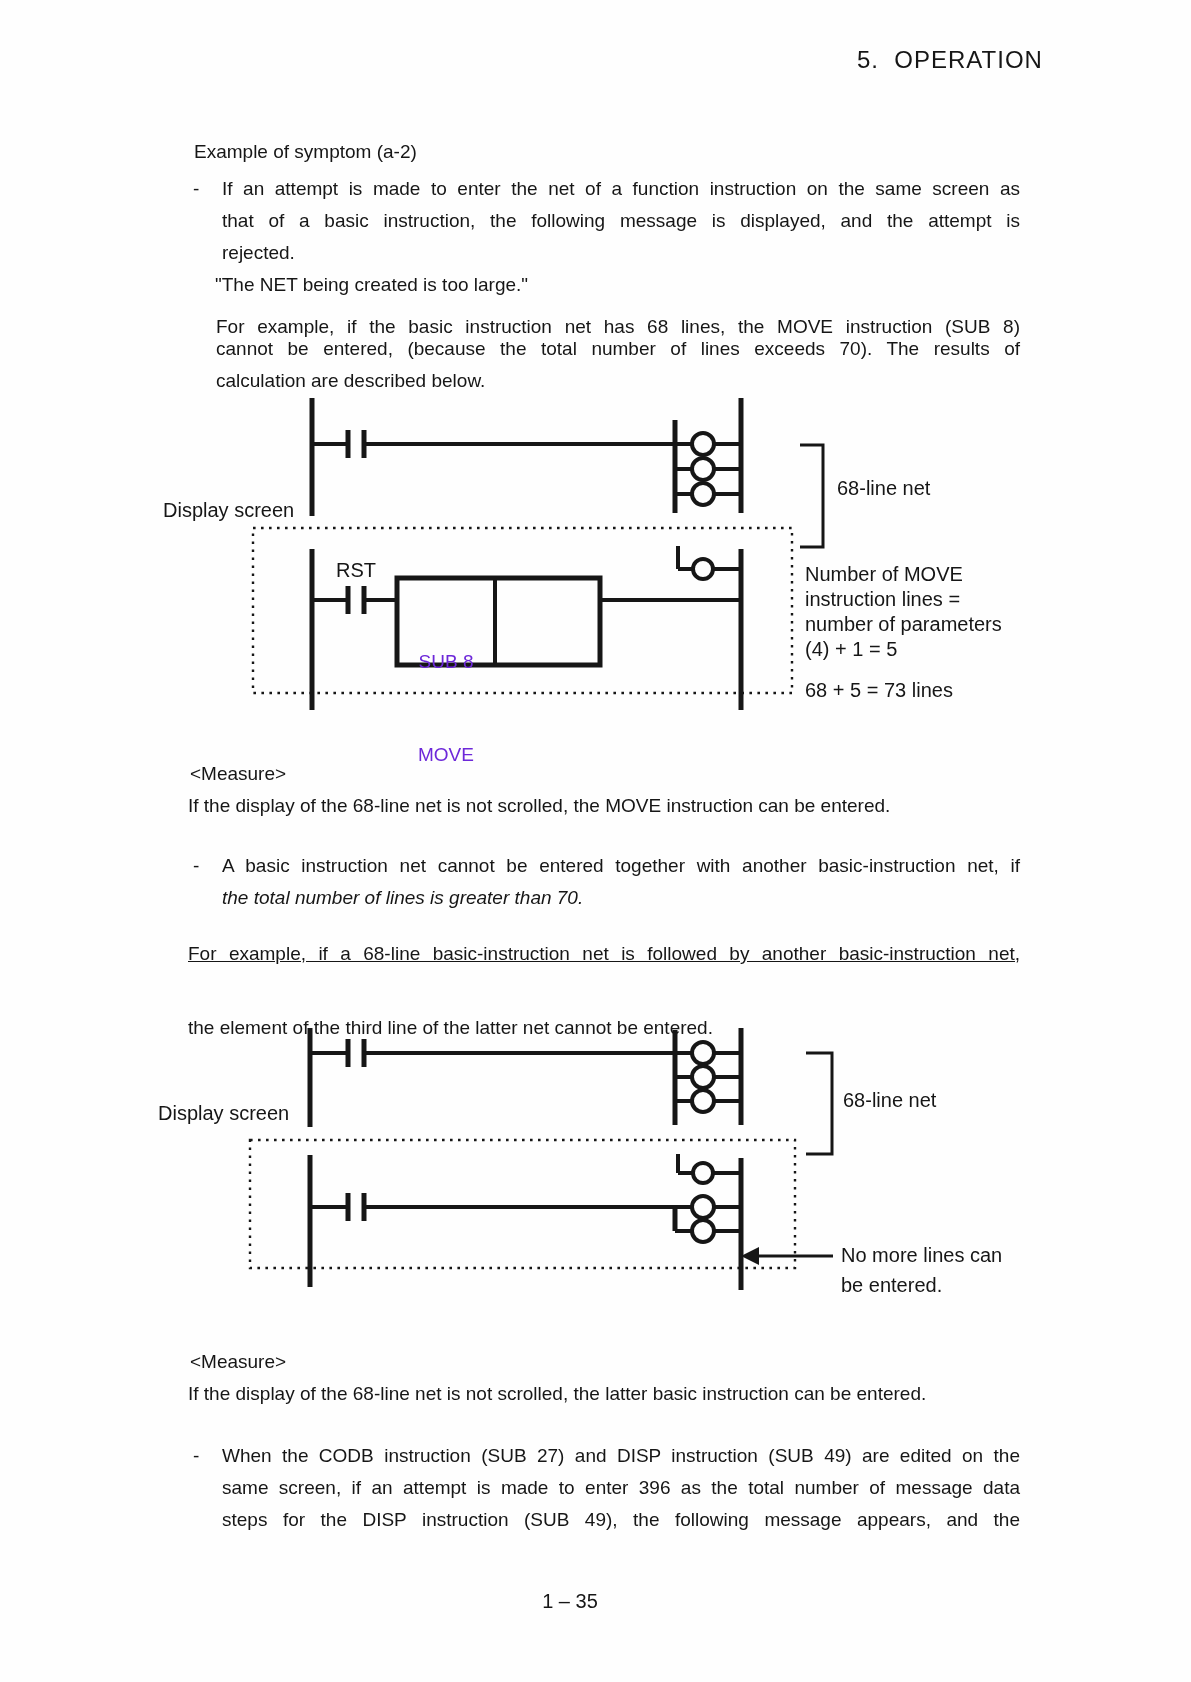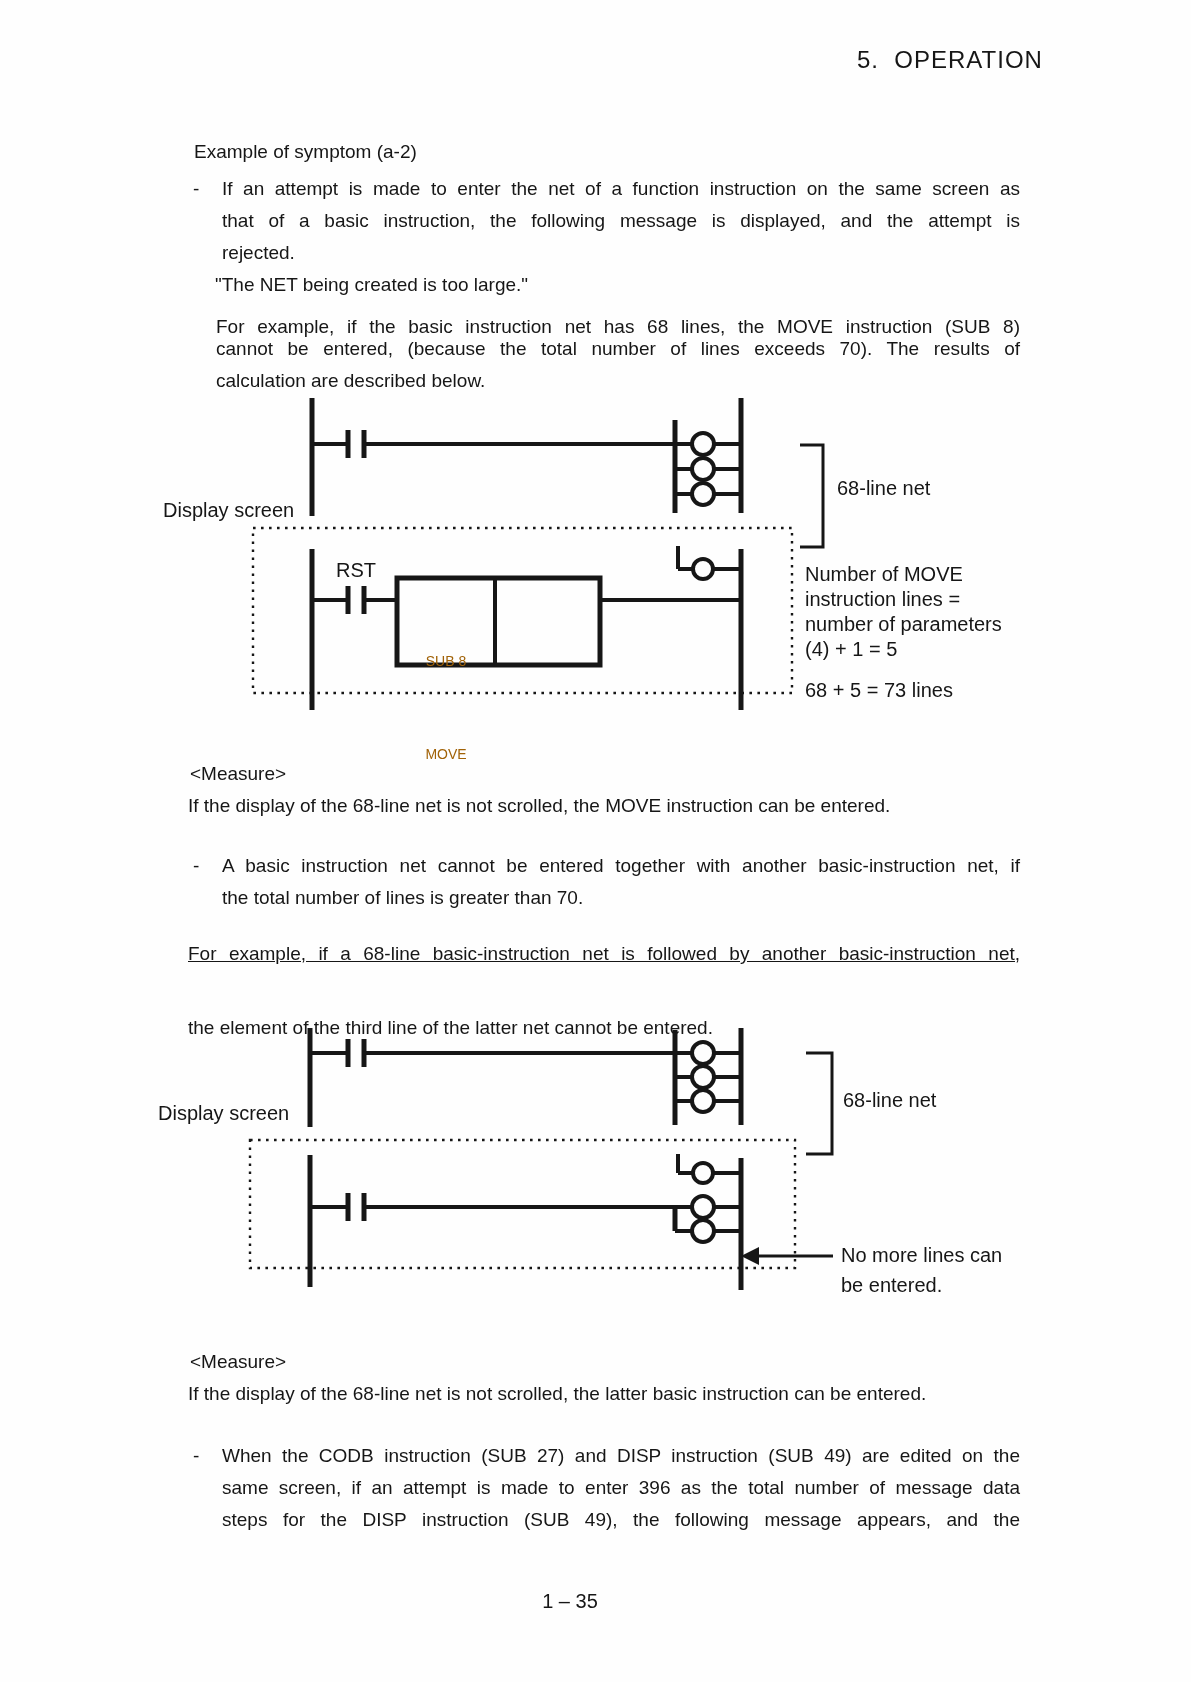--- a/index.html
+++ b/index.html
@@ -24,21 +24,21 @@
     text-align:justify;
     -moz-text-align-last:justify;
     text-align-last:justify;
     color:#161616;
   }
   .hdr{font-size:24px;letter-spacing:1px;}
   .lbl{position:absolute;font-size:20px;line-height:24px;white-space:pre;color:#161616;}
   .ann{position:absolute;font-size:20px;line-height:25px;white-space:pre;color:#161616;}
   .boxtxt{
     position:absolute;left:397px;top:584px;width:98px;
-    font-size:14px;line-height:31px;text-align:center;white-space:pre;color:#a16207;
+    font-size:19px;line-height:31px;text-align:center;white-space:pre;color:#6d28d9;
   }
   .pageno{position:absolute;left:490px;top:1590px;width:160px;text-align:center;font-size:20px;}
   svg.lad{position:absolute;left:0;top:0;}
   .r5{stroke:#161616;stroke-width:5;fill:none;}
   .r4{stroke:#161616;stroke-width:4;fill:none;}
   .r3{stroke:#161616;stroke-width:3;fill:none;}
   .coil{fill:#fefefe;stroke:#161616;stroke-width:4;}
   .dot{fill:none;stroke:#161616;stroke-width:2.4;stroke-dasharray:2.6 5.4;}
   .box{fill:#fefefe;stroke:#161616;stroke-width:5;}
   .ah{fill:#161616;stroke:none;}
@@ -132,21 +132,21 @@
   <div class="ann" style="left:805px;top:587px;">instruction lines =</div>
   <div class="ann" style="left:805px;top:612px;">number of parameters</div>
   <div class="ann" style="left:805px;top:637px;">(4) + 1 = 5</div>
   <div class="ann" style="left:805px;top:678px;">68 + 5 = 73 lines</div>
 
   <div class="sl" style="left:190px;top:762px;">&lt;Measure&gt;</div>
   <div class="sl" style="left:188px;top:794px;">If the display of the 68-line net is not scrolled, the MOVE instruction can be entered.</div>
 
   <div class="sl" style="left:193px;top:854px;">-</div>
   <div class="jl" style="left:222px;top:854px;width:798px;">A basic instruction net cannot be entered together with another basic-instruction net, if</div>
-  <div class="sl" style="left:222px;top:886px;">the total number of lines is greater than 70.</div>
+  <div class="sl" style="left:222px;top:886px;font-style:italic;">the total number of lines is greater than 70.</div>
 
   <div class="jl" style="left:188px;top:942px;width:832px;text-decoration:underline;">For example, if a 68-line basic-instruction net is followed by another basic-instruction net,</div>
   <div class="sl" style="left:188px;top:972px;margin-top:44px;">the element of the third line of the latter net cannot be entered.</div>
 
   <div class="lbl" style="left:158px;top:1101px;">Display screen</div>
   <div class="lbl" style="left:843px;top:1088px;">68-line net</div>
   <div class="lbl" style="left:841px;top:1243px;">No more lines can</div>
   <div class="lbl" style="left:841px;top:1273px;">be entered.</div>
 
   <div class="sl" style="left:190px;top:1350px;">&lt;Measure&gt;</div>

